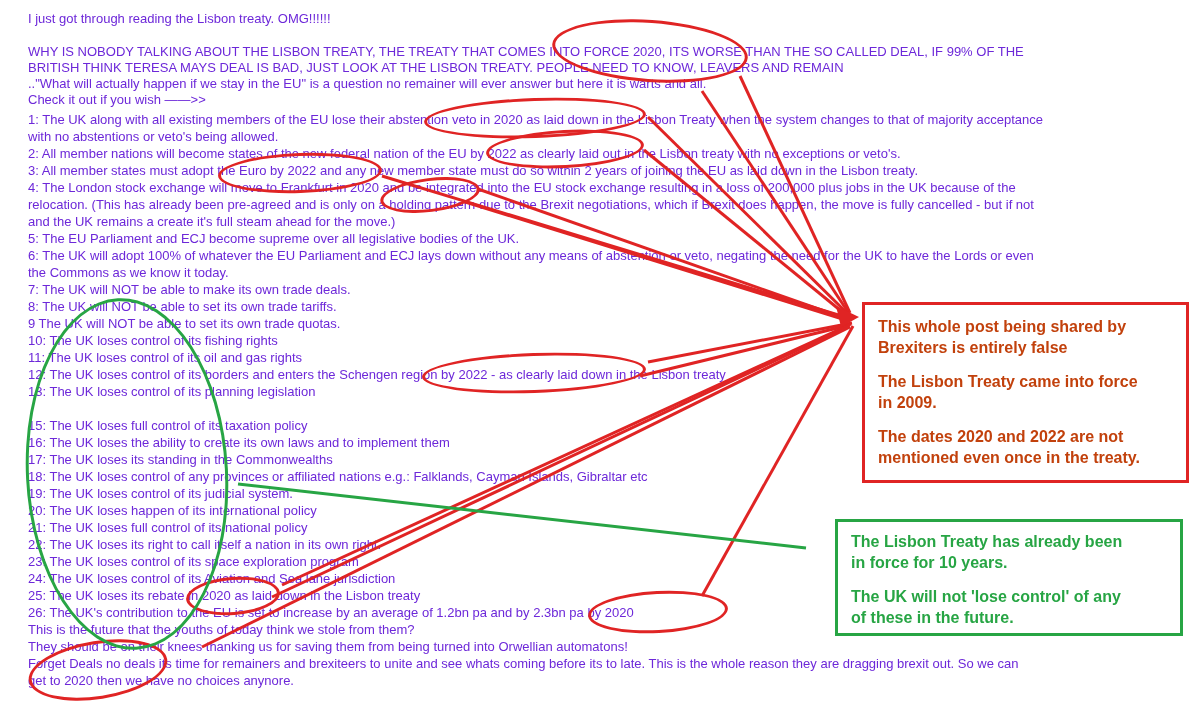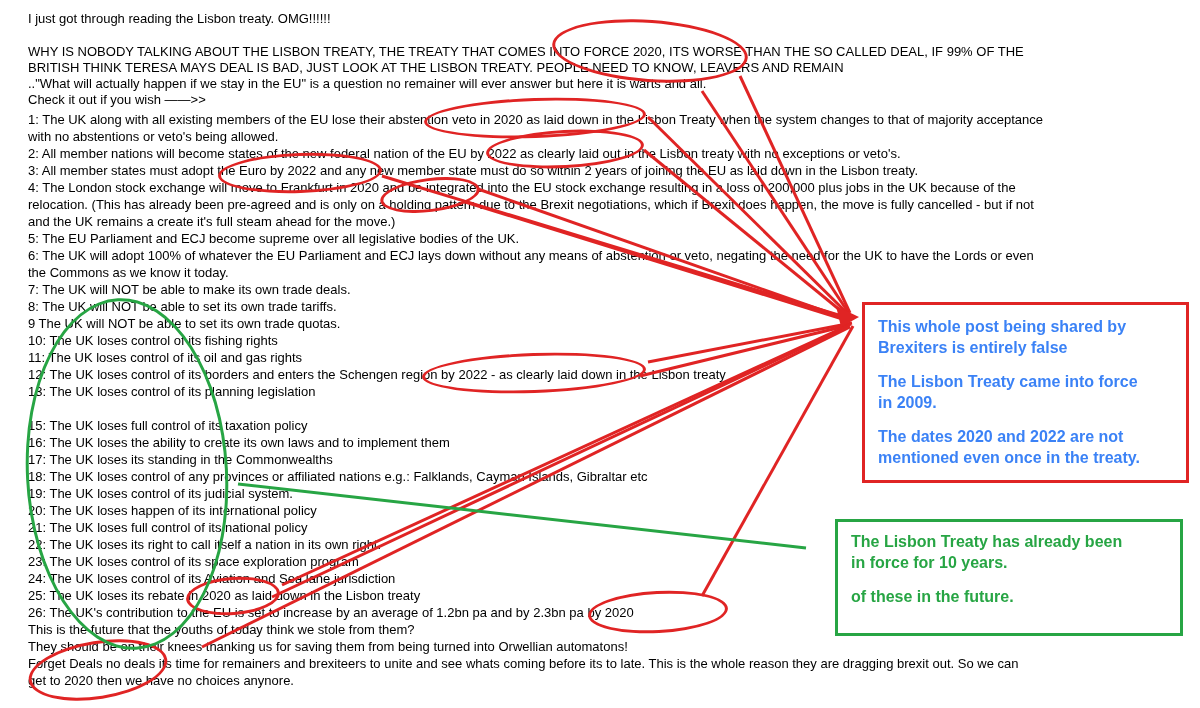--- a/index.html
+++ b/index.html
@@ -1,26 +1,26 @@
 <!DOCTYPE html>
 <html><head>
 <meta charset="utf-8">
 <style>
   html,body{margin:0;padding:0;background:#ffffff;}
   #canvas{position:relative;width:1200px;height:708px;background:#ffffff;overflow:hidden;
           font-family:"Liberation Sans",sans-serif;}
-  .ln{position:absolute;left:28px;font-size:13px;line-height:16px;color:#000000;white-space:nowrap;}
+  .ln{position:absolute;left:28px;font-size:13px;line-height:16px;color:#6d28d9;white-space:nowrap;}
   .circ{position:absolute;border:3px solid #e02424;border-radius:50%;box-sizing:border-box;}
   .circ.green{border-color:#27a544;}
   #rays{position:absolute;left:0;top:0;width:1200px;height:708px;pointer-events:none;}
   .factbox{position:absolute;box-sizing:border-box;background:#ffffff;}
   .factbox.red{left:862px;top:302px;width:327px;height:181px;border:3px solid #e02424;padding:11px 12px 0 13px;}
   .factbox.green{left:835px;top:519px;width:348px;height:117px;border:3px solid #27a544;padding:9px 12px 0 13px;}
   .fb-ln{font-weight:bold;font-size:16px;line-height:21px;white-space:nowrap;}
-  .factbox.red .fb-ln{color:#3b82f6;}
+  .factbox.red .fb-ln{color:#c2410c;}
   .factbox.green .fb-ln{color:#27a544;}
   .fb-gap{height:13px;}
 </style>
 </head>
 <body>
 
 <div id="canvas">
 
   <div class="ln" style="top:11px">I just got through reading the Lisbon treaty. OMG!!!!!!</div>
   <div class="ln" style="top:44px">WHY IS NOBODY TALKING ABOUT THE LISBON TREATY, THE TREATY THAT COMES INTO FORCE 2020, ITS WORSE THAN THE SO CALLED DEAL, IF 99% OF THE</div>
@@ -101,16 +101,17 @@
     <div class="fb-ln">in 2009.</div>
     <div class="fb-gap"></div>
     <div class="fb-ln">The dates 2020 and 2022 are not</div>
     <div class="fb-ln">mentioned even once in the treaty.</div>
   </div>
 
   <div class="factbox green">
     <div class="fb-ln">The Lisbon Treaty has already been</div>
     <div class="fb-ln">in force for 10 years.</div>
     <div class="fb-gap"></div>
+    <div class="fb-ln">The UK will not 'lose control' of any</div>
     <div class="fb-ln">of these in the future.</div>
   </div>
 
 </div>
 
 </body></html>

